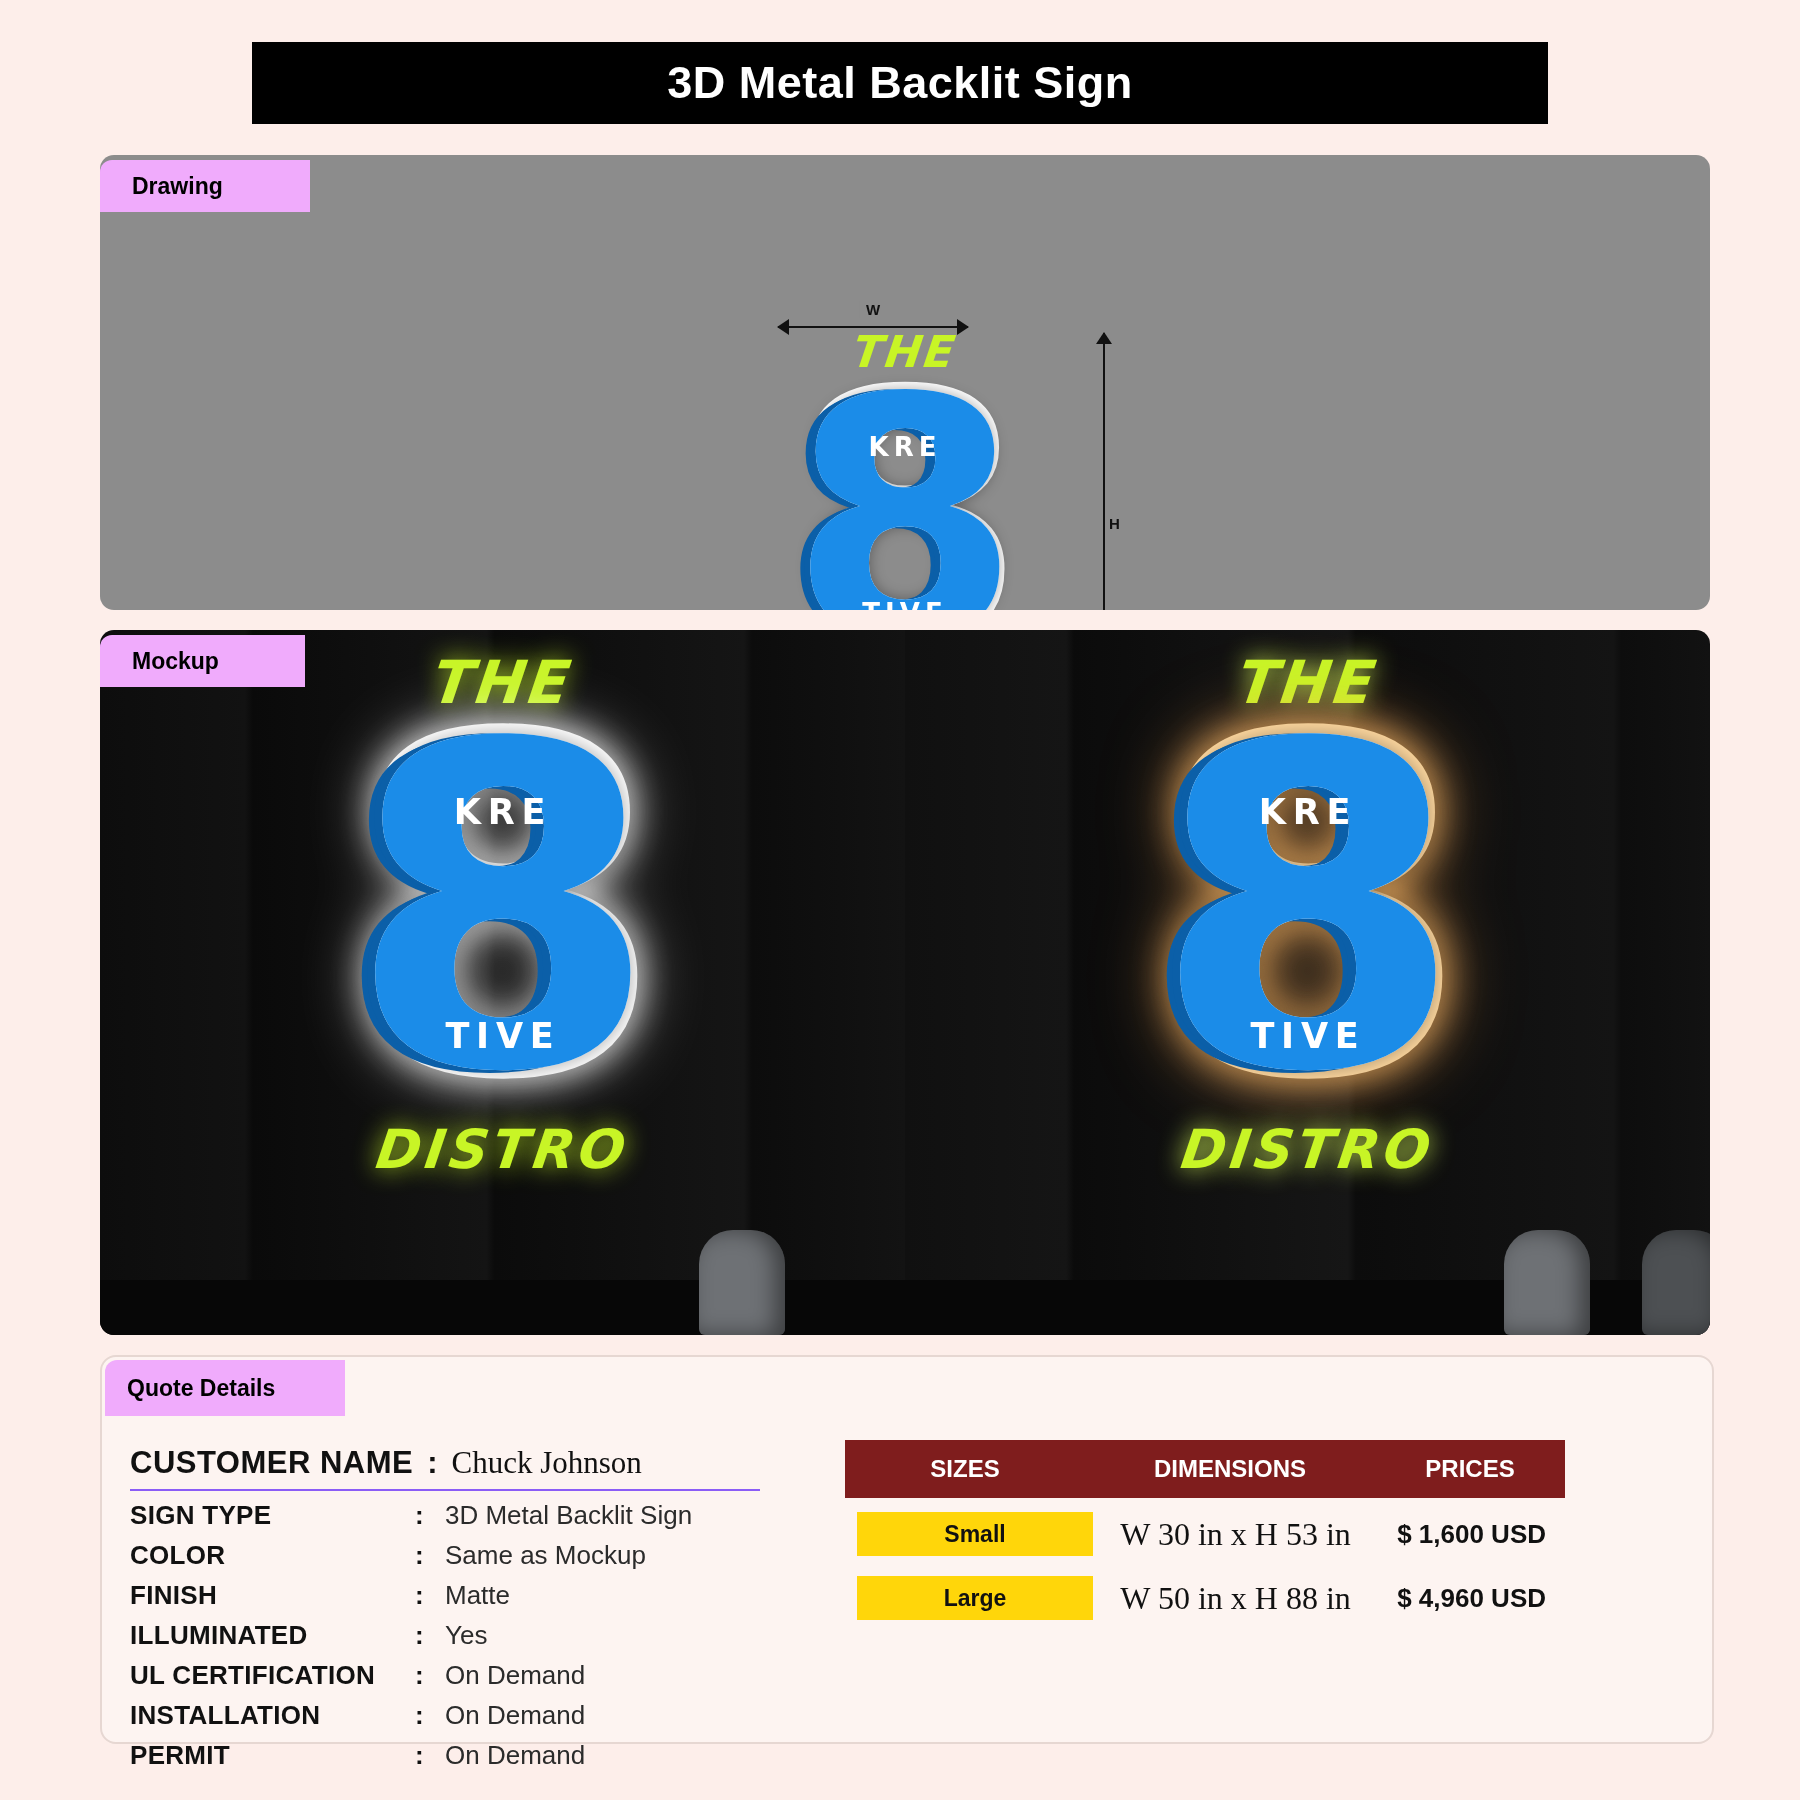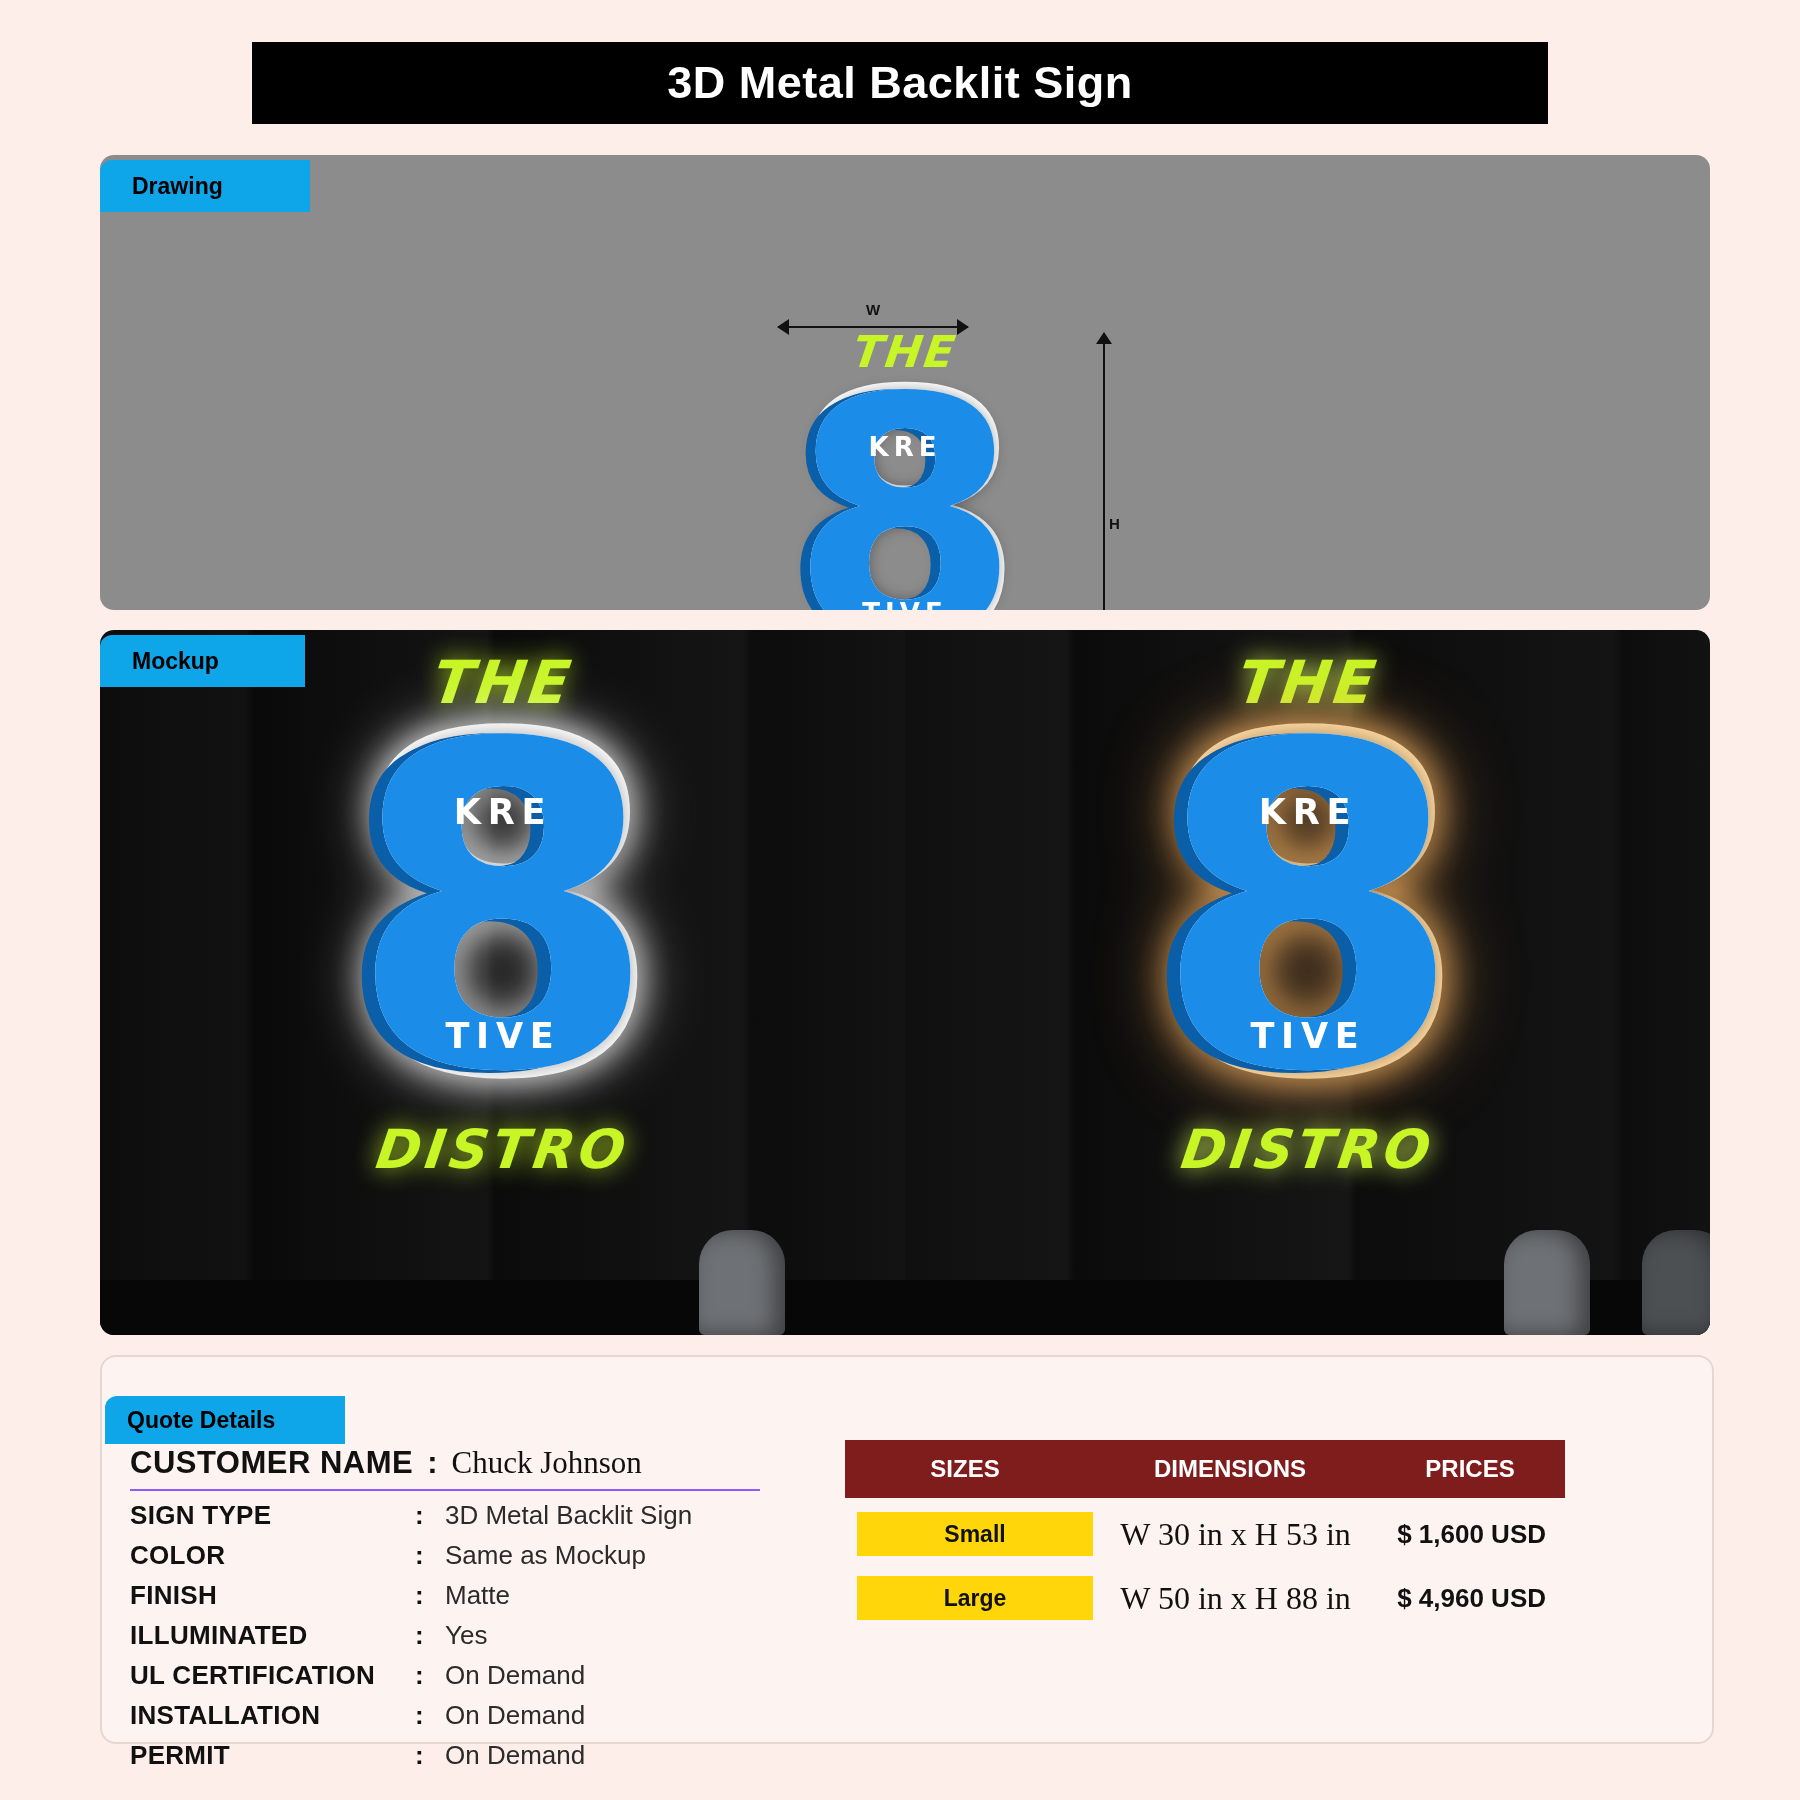--- a/index.html
+++ b/index.html
@@ -34,21 +34,21 @@
   .title-bar .title-text {
     color: #ffffff;
     font-size: 45px;
     font-weight: bold;
     letter-spacing: 0.5px;
   }
 
   
   .tab {
     position: absolute;
-    background: #0ea5e9;
+    background: #f0abfc;
     color: #000;
     font-size: 23px;
     font-weight: bold;
     display: flex;
     align-items: center;
     padding-left: 32px;
     box-sizing: border-box;
     z-index: 5;
   }
 
@@ -281,23 +281,23 @@
     left: 100px;
     top: 1355px;
     width: 1610px;
     height: 385px;
     background: #fdf4f1;
     border: 2px solid #e6d7d2;
     border-radius: 16px;
   }
   .tab-quote {
     left: 105px;
-    top: 1396px;
+    top: 1360px;
     width: 240px;
-    height: 48px;
+    height: 56px;
     border-top-left-radius: 12px;
     padding-left: 22px;
   }
 
   .customer-line {
     position: absolute;
     left: 130px;
     top: 1445px;
     width: 630px;
     border-bottom: 2px solid #8b5cf6;

